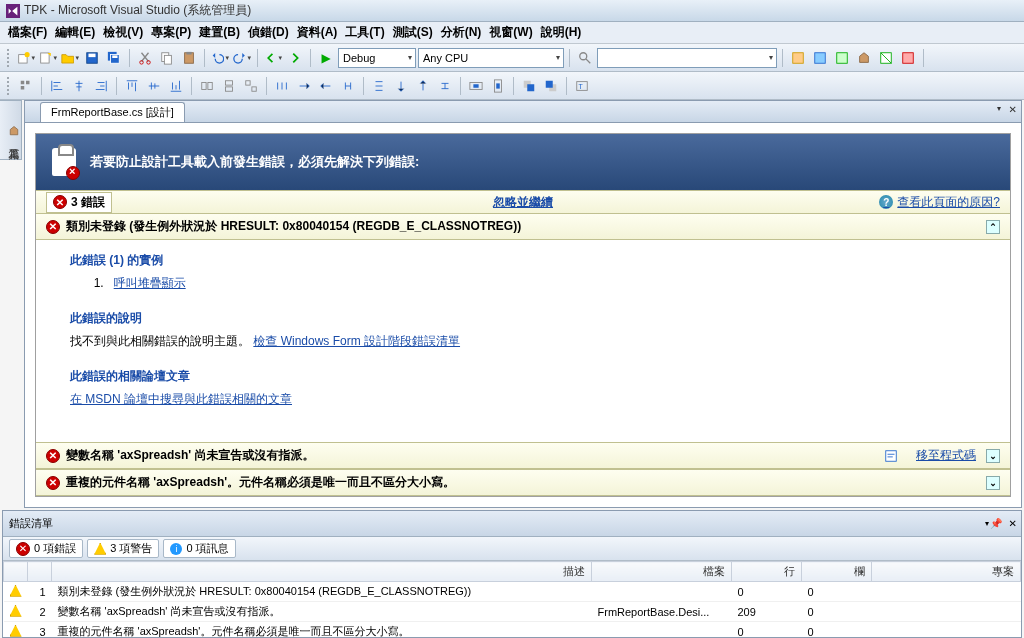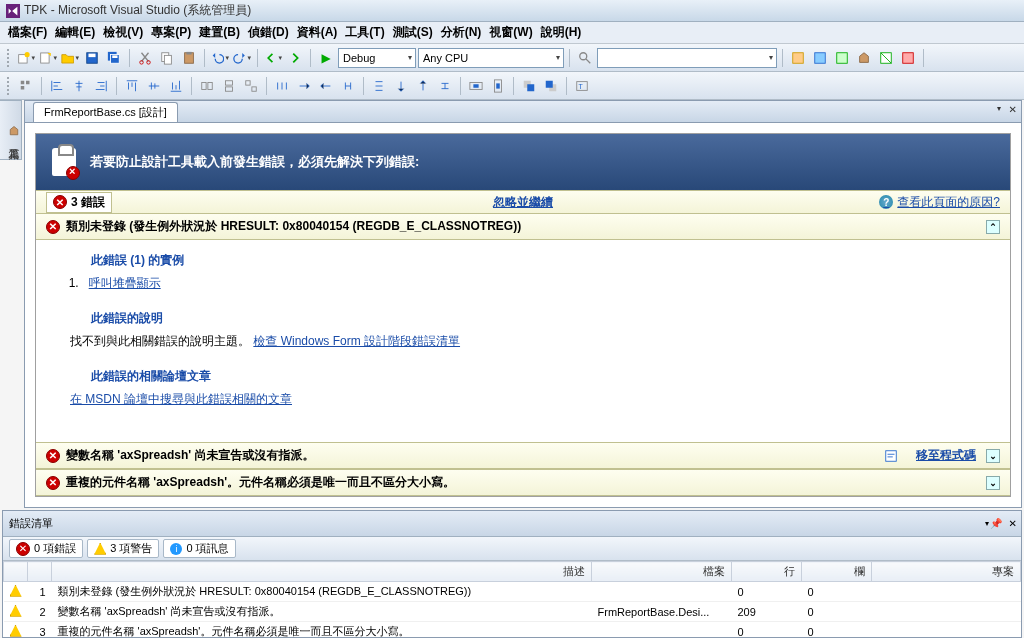--- a/index.html
+++ b/index.html
@@ -26,21 +26,21 @@
 .combo.w70 { width: 78px; }
 .combo.w120 { width: 146px; }
 .combo.w160 { width: 180px; }
 .play-icon { color: #0a0; font-size: 12px; }
 
 
 .lefttab { position: absolute; left: 0; top: 100px; width: 22px; height: 60px; background: linear-gradient(90deg, #e8eef6, #d0dae6); writing-mode: vertical-rl; text-align: center; padding-top: 6px; font-size: 11px; border: 1px solid #a0b0c0; border-left: none; color: #333; }
 
 
 .doc-area { position: absolute; left: 24px; right: 2px; top: 100px; bottom: 130px; background: #fff; border: 1px solid #8a9bb0; }
-.tabstrip { height: 22px; background: linear-gradient(#e4ecf6, #c8d6e6); border-bottom: 1px solid #8a9bb0; display: flex; align-items: flex-end; padding-left: 8px; position: relative; }
+.tabstrip { height: 22px; background: linear-gradient(#e4ecf6, #c8d6e6); border-bottom: 1px solid #8a9bb0; display: flex; align-items: flex-end; padding-left: 15px; position: relative; }
 .doctab { height: 20px; background: #fff; border: 1px solid #8a9bb0; border-bottom: none; padding: 2px 10px 0 10px; font-size: 11px; border-radius: 3px 3px 0 0; }
 .tabstrip .closex { position: absolute; right: 4px; top: 3px; font-size: 10px; color: #333; }
 .tabstrip .windows { position: absolute; right: 20px; top: 3px; font-size: 8px; color: #333; }
 
 .doc-body { position: absolute; top: 22px; left: 0; right: 0; bottom: 0; padding: 10px; overflow: hidden; }
 .design-errbox { border: 1px solid #a0a0a0; height: 100%; display: flex; flex-direction: column; }
 .design-errbox .header { background: linear-gradient(#4a6a9c, #284878); color: #fff; padding: 14px 16px; display: flex; align-items: center; gap: 14px; font-size: 13px; font-weight: bold; }
 .clip-icon { background: #fff; width: 24px; height: 28px; border-radius: 3px 3px 2px 2px; position: relative; }
 .clip-icon::before { content: ""; position: absolute; top: -4px; left: 6px; width: 12px; height: 8px; border: 2px solid #888; border-radius: 4px 4px 0 0; background: #fff; }
 .clip-icon .errdot { position: absolute; bottom: -4px; right: -4px; width: 14px; height: 14px; background: #c00; border-radius: 50%; border: 1px solid #800; }
@@ -50,27 +50,27 @@
 .errsum .errcount { border: 1px solid #c0c090; background: #fff; padding: 1px 6px; display: flex; align-items: center; gap: 4px; font-weight: bold; }
 .errsum .ignore { position: absolute; left: 50%; transform: translateX(-50%); color: #1a4ca8; text-decoration: underline; font-weight: bold; cursor: pointer; }
 .errsum .whylink { position: absolute; right: 10px; color: #1a4ca8; text-decoration: underline; cursor: pointer; display: flex; align-items: center; gap: 4px; }
 .help-icon { width: 14px; height: 14px; border-radius: 50%; background: radial-gradient(#6ac,#28a); color: #fff; font-size: 10px; display: inline-flex; align-items: center; justify-content: center; font-weight: bold; }
 
 .erritem-hdr { background: linear-gradient(#fefef0, #f4f4d8); border-bottom: 1px solid #c0c090; padding: 4px 10px; display: flex; align-items: center; gap: 6px; font-weight: bold; font-size: 12px; position: relative; }
 .erritem-hdr .collapse { position: absolute; right: 10px; width: 14px; height: 14px; border: 1px solid #8aa; background: #dff; font-size: 9px; display: flex; align-items: center; justify-content: center; cursor: pointer; }
 .err-bullet { width: 14px; height: 14px; background: #c00; border-radius: 50%; border: 1px solid #800; color: #fff; font-size: 10px; display: inline-flex; align-items: center; justify-content: center; }
 
 .errdetail { flex: 1; background: #fff; padding: 12px 18px 8px 34px; overflow: auto; font-size: 12px; }
-.errdetail h4 { color: #1a4ca8; font-size: 12px; margin-bottom: 6px; margin-left: 21px; }
+.errdetail h4 { color: #1a4ca8; font-size: 12px; margin-bottom: 6px; }
 .errdetail .row { margin-bottom: 18px; }
-.errdetail ol { margin-left: 12px; }
+.errdetail ol { margin-left: 37px; }
 .errdetail .lnk { color: #1a4ca8; text-decoration: underline; cursor: pointer; }
 .txt { color: #000; }
 .erritem-hdr.compact { border-top: 1px solid #c0c090; }
-.erritem-hdr .goto { position: absolute; right: 34px; display: flex; align-items: center; gap: 18px; color: #1a4ca8; text-decoration: underline; font-weight: bold; cursor: pointer; }
+.erritem-hdr .goto { position: absolute; right: 34px; display: flex; align-items: center; gap: 18px; color: #1a4ca8; text-decoration: underline; font-weight: normal; cursor: pointer; }
 .erritem-hdr .expand { position: absolute; right: 10px; width: 14px; height: 14px; border: 1px solid #8aa; background: #dff; font-size: 9px; display: flex; align-items: center; justify-content: center; cursor: pointer; }
 
 
 .errorlist { position: absolute; left: 2px; right: 2px; bottom: 0; height: 128px; background: #fff; border: 1px solid #8a9bb0; }
 .errorlist .panel-title { height: 26px; background: linear-gradient(#e4ecf6, #c8d6e6); padding: 0 6px; display: flex; align-items: center; border-bottom: 1px solid #a0b0c0; position: relative; font-size: 11px; }
 .panel-title .pin { position: absolute; right: 18px; font-size: 10px; }
 .panel-title .pclose { position: absolute; right: 4px; font-size: 10px; }
 .panel-title .pdd { position: absolute; right: 32px; font-size: 8px; }
 .filters { height: 24px; background: linear-gradient(#f2f6fb, #d8e2ee); border-bottom: 1px solid #b0bcc8; display: flex; align-items: center; padding: 0 6px; gap: 4px; }
 .fbtn { border: 1px solid #a8b8c8; background: #fff; padding: 1px 6px; display: flex; align-items: center; gap: 4px; font-size: 11px; border-radius: 2px; cursor: pointer; }

